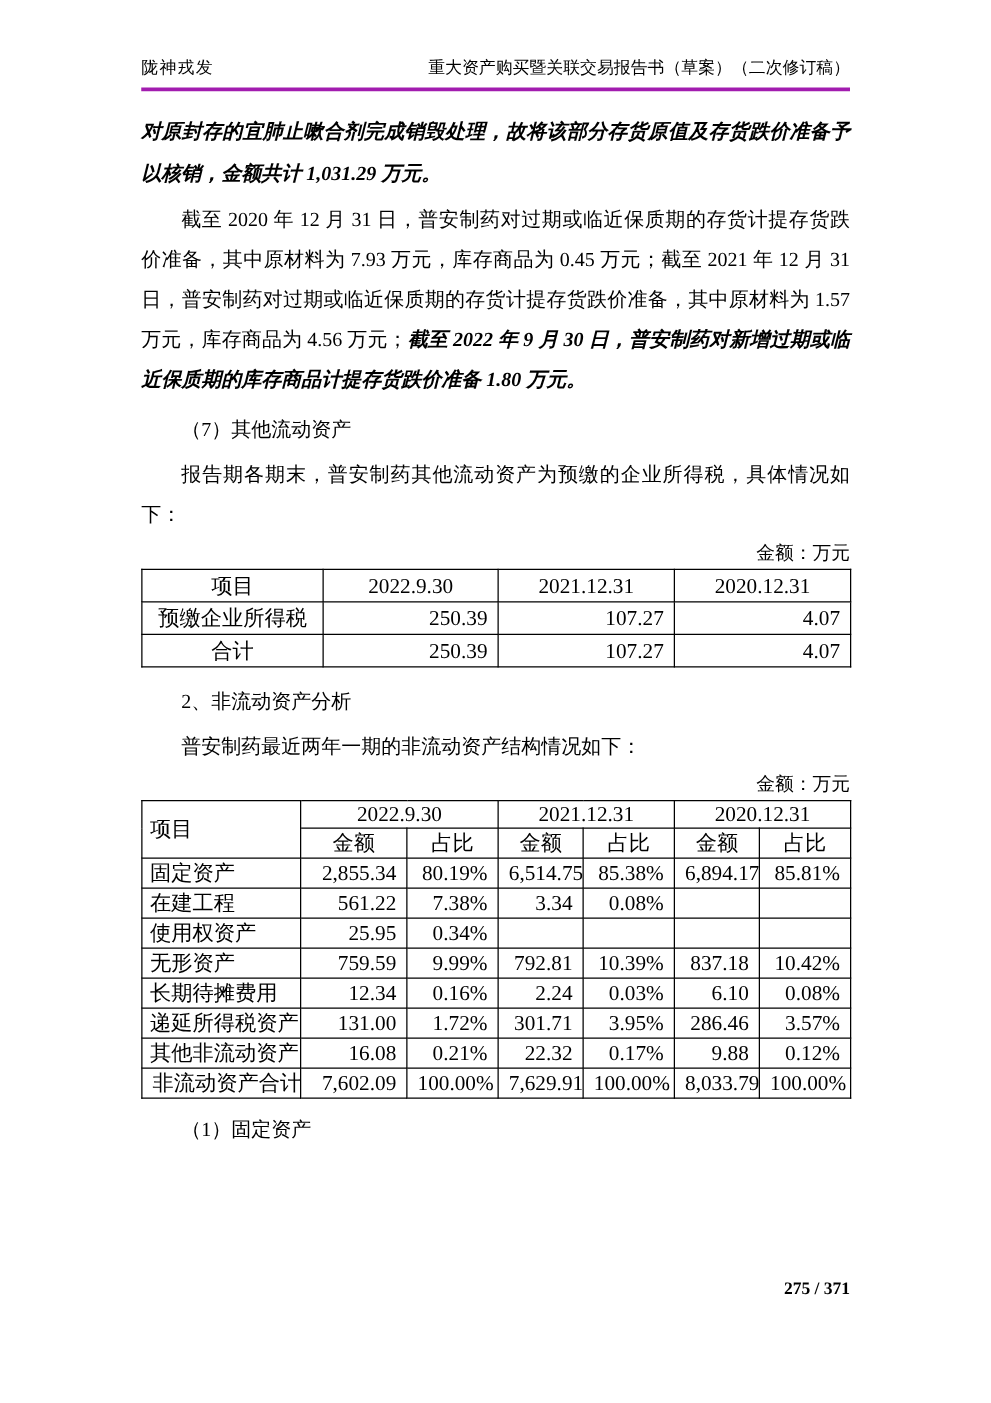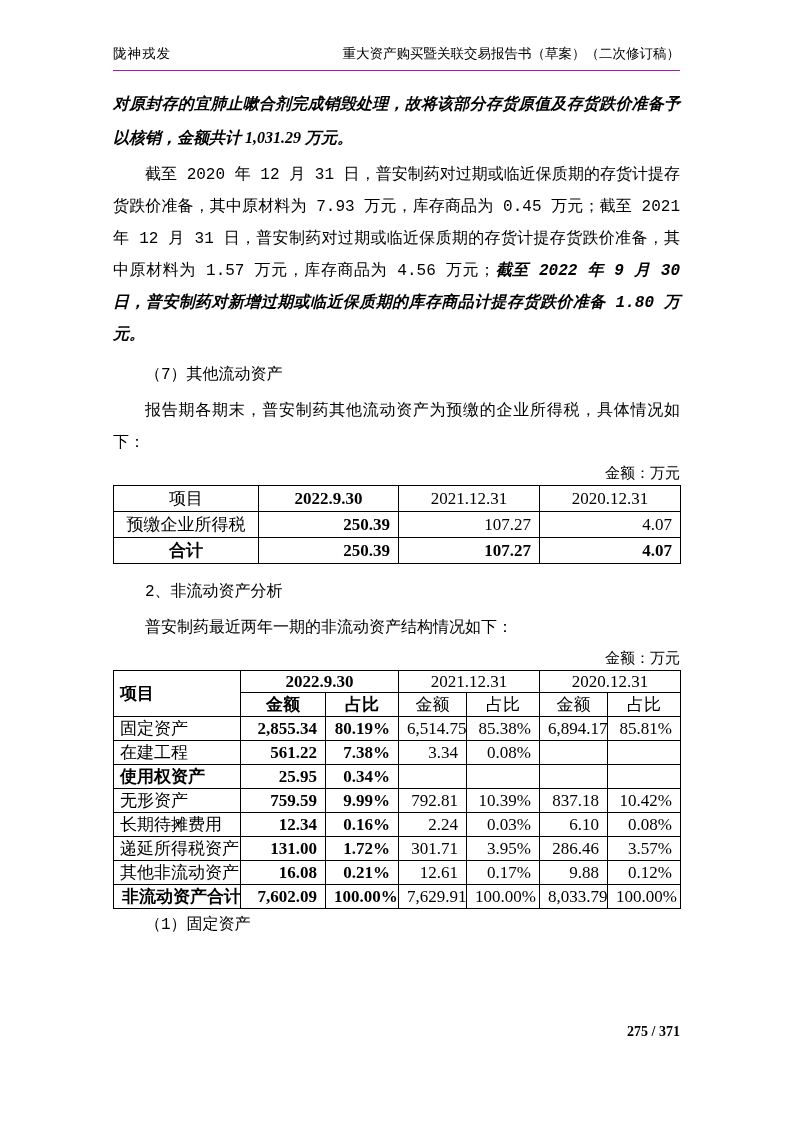--- a/index.html
+++ b/index.html
@@ -6,44 +6,44 @@
   html, body { margin: 0; padding: 0; background: #ffffff; }
   .page {
     width: 793px; height: 1122px; background: #ffffff; position: relative;
     font-family: "Liberation Serif", "DejaVu Serif", serif; color: #000;
     overflow: hidden; margin: 0 auto;
   }
   .content { position: absolute; left: 113px; top: 45px; width: 567px; }
 
   .doc-header {
     display: flex; justify-content: space-between; align-items: flex-end;
-    font-size: 13.5px; padding-bottom: 7px; border-bottom: 1px solid #a21caf;
+    font-size: 13.5px; padding-bottom: 7px; border-bottom: 3px solid #a21caf;
   }
   .doc-header .hl { letter-spacing: 1px; }
 
   .p { font-size: 16px; line-height: 32px; text-align: justify; margin: 0; }
-  .indent { text-indent: 2em; font-family: Liberation Mono, monospace; }
+  .indent { text-indent: 2em; }
   .kai { font-weight: bold; font-style: italic; }
   .bold { font-weight: bold; }
 
   .p1 { margin-top: 16px; line-height: 34px; }
   .p2 { margin-top: 4px; }
   .h7 { margin-top: 8px; margin-bottom: 4px; }
   .p3 { margin-top: 0; }
   .unit { font-size: 15px; text-align: right; margin-top: 4px; margin-bottom: 2px; line-height: 20px; }
   .h2x { margin-top: 12px; }
   .p4 { margin-top: 4px; }
   .p5 { margin-top: 10px; }
-  .h1f { }
+  .h1f { margin-top: 10px; }
 
   table { border-collapse: collapse; width: 567px; font-size: 17px; table-layout: fixed; }
   td, th { border: 1px solid #000; padding: 0 8px; height: 26px; font-weight: normal; overflow: hidden; white-space: nowrap; }
   .t2 td, .t2 th { height: 24px; }
   .t2 thead th { height: 22px; }
-  .b { font-weight: bold; }
+  .b { font-weight: normal; }
   .num { text-align: right; }
   .ctr { text-align: center; }
   .lft { text-align: left; padding-left: 6px; }
 
   .footer {
     position: absolute; top: 1024px; right: 113px;
     font-size: 14px; font-weight: bold;
   }
 </style>
 </head>
@@ -182,21 +182,21 @@
           <td class="num b">1.72%</td>
           <td class="num">301.71</td>
           <td class="num">3.95%</td>
           <td class="num">286.46</td>
           <td class="num">3.57%</td>
         </tr>
         <tr>
           <td class="lft">其他非流动资产</td>
           <td class="num b">16.08</td>
           <td class="num b">0.21%</td>
-          <td class="num">12.61</td>
+          <td class="num">22.32</td>
           <td class="num">0.17%</td>
           <td class="num">9.88</td>
           <td class="num">0.12%</td>
         </tr>
         <tr>
           <td class="ctr b">非流动资产合计</td>
           <td class="num b">7,602.09</td>
           <td class="num b">100.00%</td>
           <td class="num">7,629.91</td>
           <td class="num">100.00%</td>

